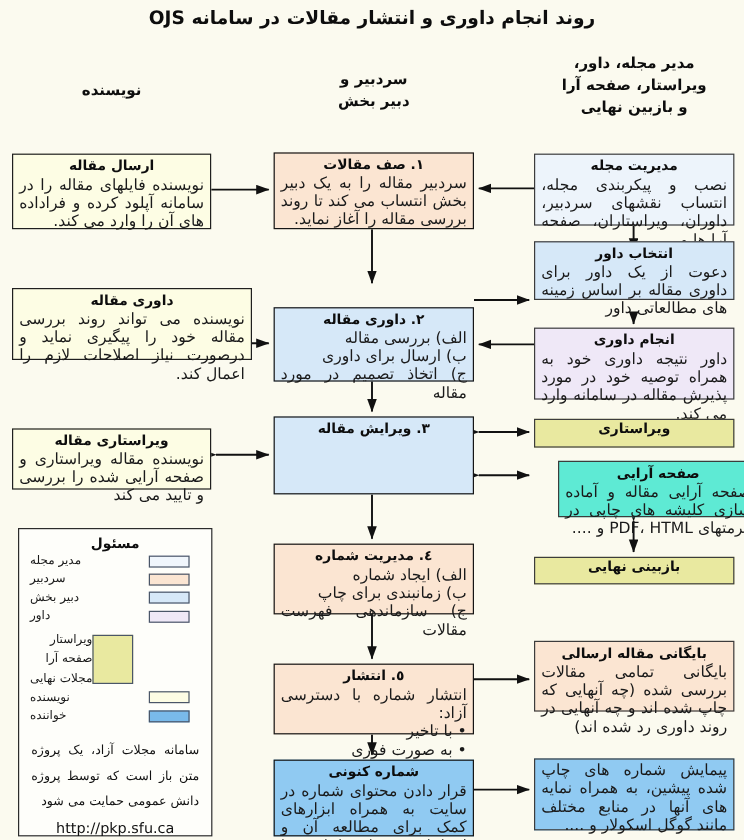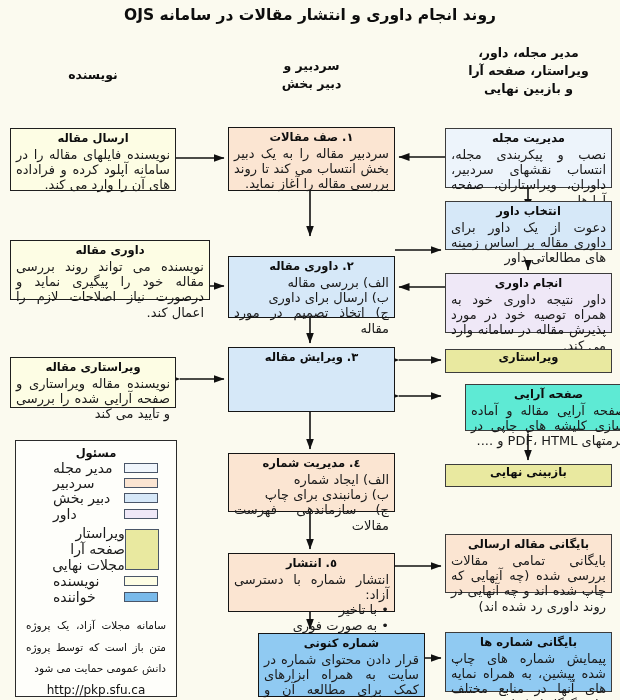--- a/index.html
+++ b/index.html
@@ -19,23 +19,23 @@
     color:#1a1a1a;}
   .b-left{border:1.6px solid #1f1f1f;}
   .b-mid{border:1.8px solid #151515;}
   .b-right{border:1.3px solid #3c3c3c;}
   .title-only{display:flex;align-items:flex-start;justify-content:center;padding:0;}
   .legend{position:absolute;left:15px;top:440px;width:162px;height:257px;
     box-sizing:border-box;background:#FEFEFA;border:1.4px solid #2b2b2b;}
   .lg-title{text-align:center;font-size:11.5px;font-weight:bold;margin-top:5px;color:#0d0d0d;}
   .lg-row{display:flex;align-items:center;justify-content:space-between;
     height:15.3px;padding:0 18px 0 9px;}
-  .lg-label{font-size:14px;color:#1a1a1a;white-space:nowrap;margin-left:28px;}
+  .lg-label{font-size:10px;color:#1a1a1a;white-space:nowrap;}
   .lg-swatch{width:34px;height:10px;border:1px solid #4a5668;box-sizing:border-box;flex:0 0 auto;}
-  .lg-group{display:flex;align-items:center;justify-content:center;
+  .lg-group{display:flex;align-items:center;justify-content:flex-start;
     padding:0 18px 0 9px;margin-top:5px;}
   .lg-group-labels{display:flex;flex-direction:column;}
   .lg-group-labels .lg-label{line-height:15.8px;}
   .lg-swatch-tall{width:34px;height:41px;border:1px solid #4a5668;box-sizing:border-box;flex:0 0 auto;}
   .lg-footer{margin-top:11px;padding:0 10px;font-size:10.5px;line-height:2.05;
     text-align:justify;color:#111;}
   .lg-url{text-align:center;font-size:12px;margin-top:3px;color:#111;}
 </style>
 </head>
 <body>
@@ -111,21 +111,21 @@
 ب)  زمانبندی برای چاپ
 ج)  سازماندهی فهرست مقالات</div>
   </div>
   <div class="box b-mid" style="left: 228px; top: 553px; width: 167px; height: 59px; background-color: rgb(251, 229, 210);">
     <div class="t" dir="rtl">٥. انتشار</div>
     <div class="b" dir="rtl">انتشار شماره با دسترسی آزاد:
 •  با تاخیر
 •  به صورت فوری
 •  یا با اشتراک</div>
   </div>
-  <div class="box b-mid" style="left: 228px; top: 633px; width: 167px; height: 64px; background-color: rgb(144, 202, 242); margin-left: 30px;">
+  <div class="box b-mid" style="left: 228px; top: 633px; width: 167px; height: 64px; background-color: rgb(144, 202, 242);">
     <div class="t" dir="rtl">شماره کنونی</div>
     <div class="b" dir="rtl">قرار دادن محتوای شماره در سایت به همراه ابزارهای کمک برای مطالعه آن و ارجاعات به منابع داخلی و یا خارجی</div>
   </div>
 
   <div class="box b-right" style="left: 445px; top: 128px; width: 167px; height: 60px; background-color: rgb(237, 244, 251);">
     <div class="t" dir="rtl">مدیریت مجله</div>
     <div class="b" dir="rtl">نصب و پیکربندی مجله، انتساب نقشهای سردبیر، داوران، ویراستاران، صفحه آرا ها و ....</div>
   </div>
   <div class="box b-right" style="left: 445px; top: 201px; width: 167px; height: 49px; background-color: rgb(214, 232, 248);">
     <div class="t" dir="rtl">انتخاب داور</div>
@@ -143,21 +143,20 @@
     <div class="b" dir="rtl">صفحه آرایی مقاله و آماده سازی کلیشه های چاپی در فرمتهای PDF، HTML و ....</div>
   </div>
   <div class="box b-right title-only" style="left: 445px; top: 464px; width: 167px; height: 23px; background-color: rgb(233, 233, 160);">
     <div class="t" dir="rtl">بازبینی نهایی</div>
   </div>
   <div class="box b-right" style="left: 445px; top: 534px; width: 167px; height: 59px; background-color: rgb(251, 229, 210);">
     <div class="t" dir="rtl">بایگانی مقاله ارسالی</div>
     <div class="b" dir="rtl">بایگانی تمامی مقالات بررسی شده (چه آنهایی که چاپ شده اند و چه آنهایی در روند داوری رد شده اند)</div>
   </div>
   <div class="box b-right" style="left: 445px; top: 632px; width: 167px; height: 60px; background-color: rgb(144, 202, 242);">
-    <div class="t" dir="rtl">بایگانی شماره ها</div>
     <div class="b" dir="rtl">پیمایش شماره های چاپ شده پیشین، به همراه نمایه های آنها در منابع مختلف مانند گوگل اسکولار و ....</div>
   </div>
 
   <div class="legend">
     <div class="lg-title" dir="rtl">مسئول</div>
 
     <div class="lg-row">
       <span class="lg-label" dir="rtl">مدیر مجله</span>
       <span class="lg-swatch" style="background-color: rgb(240, 246, 252);"></span>
     </div>

